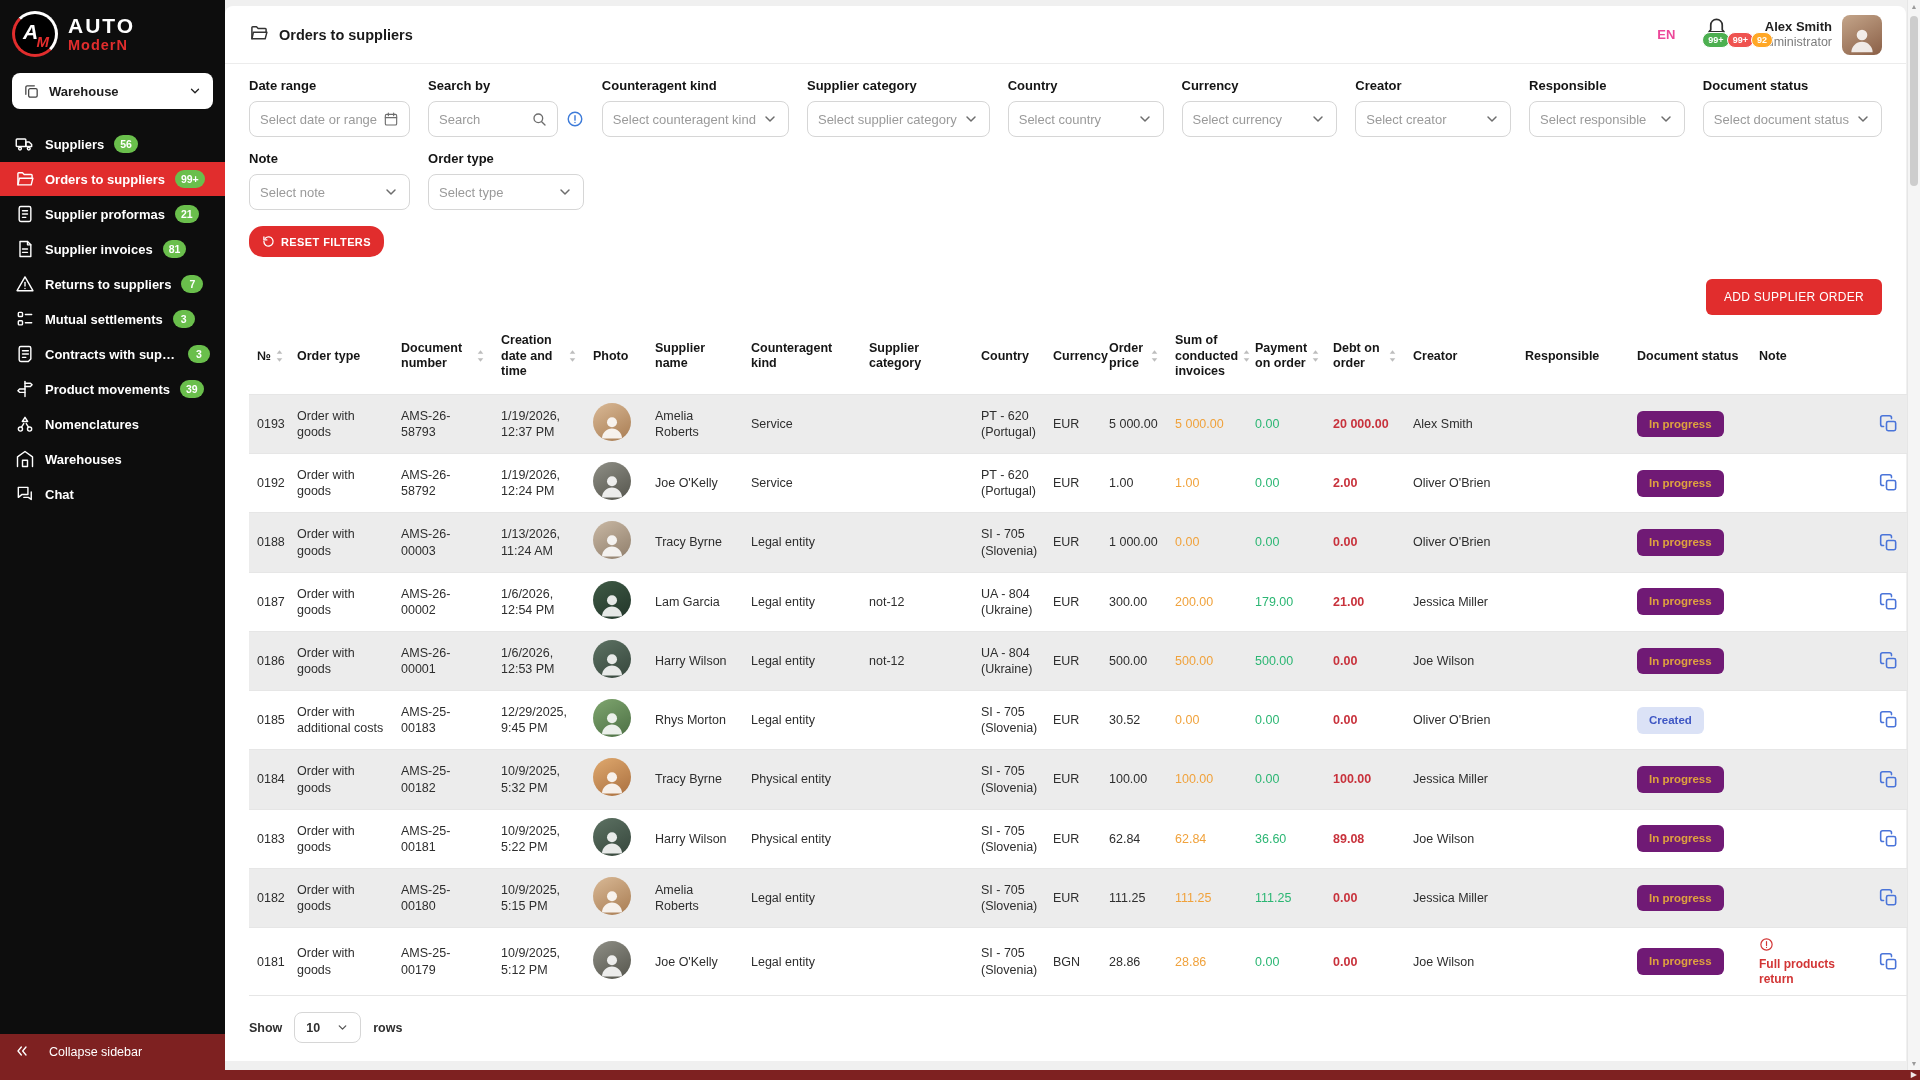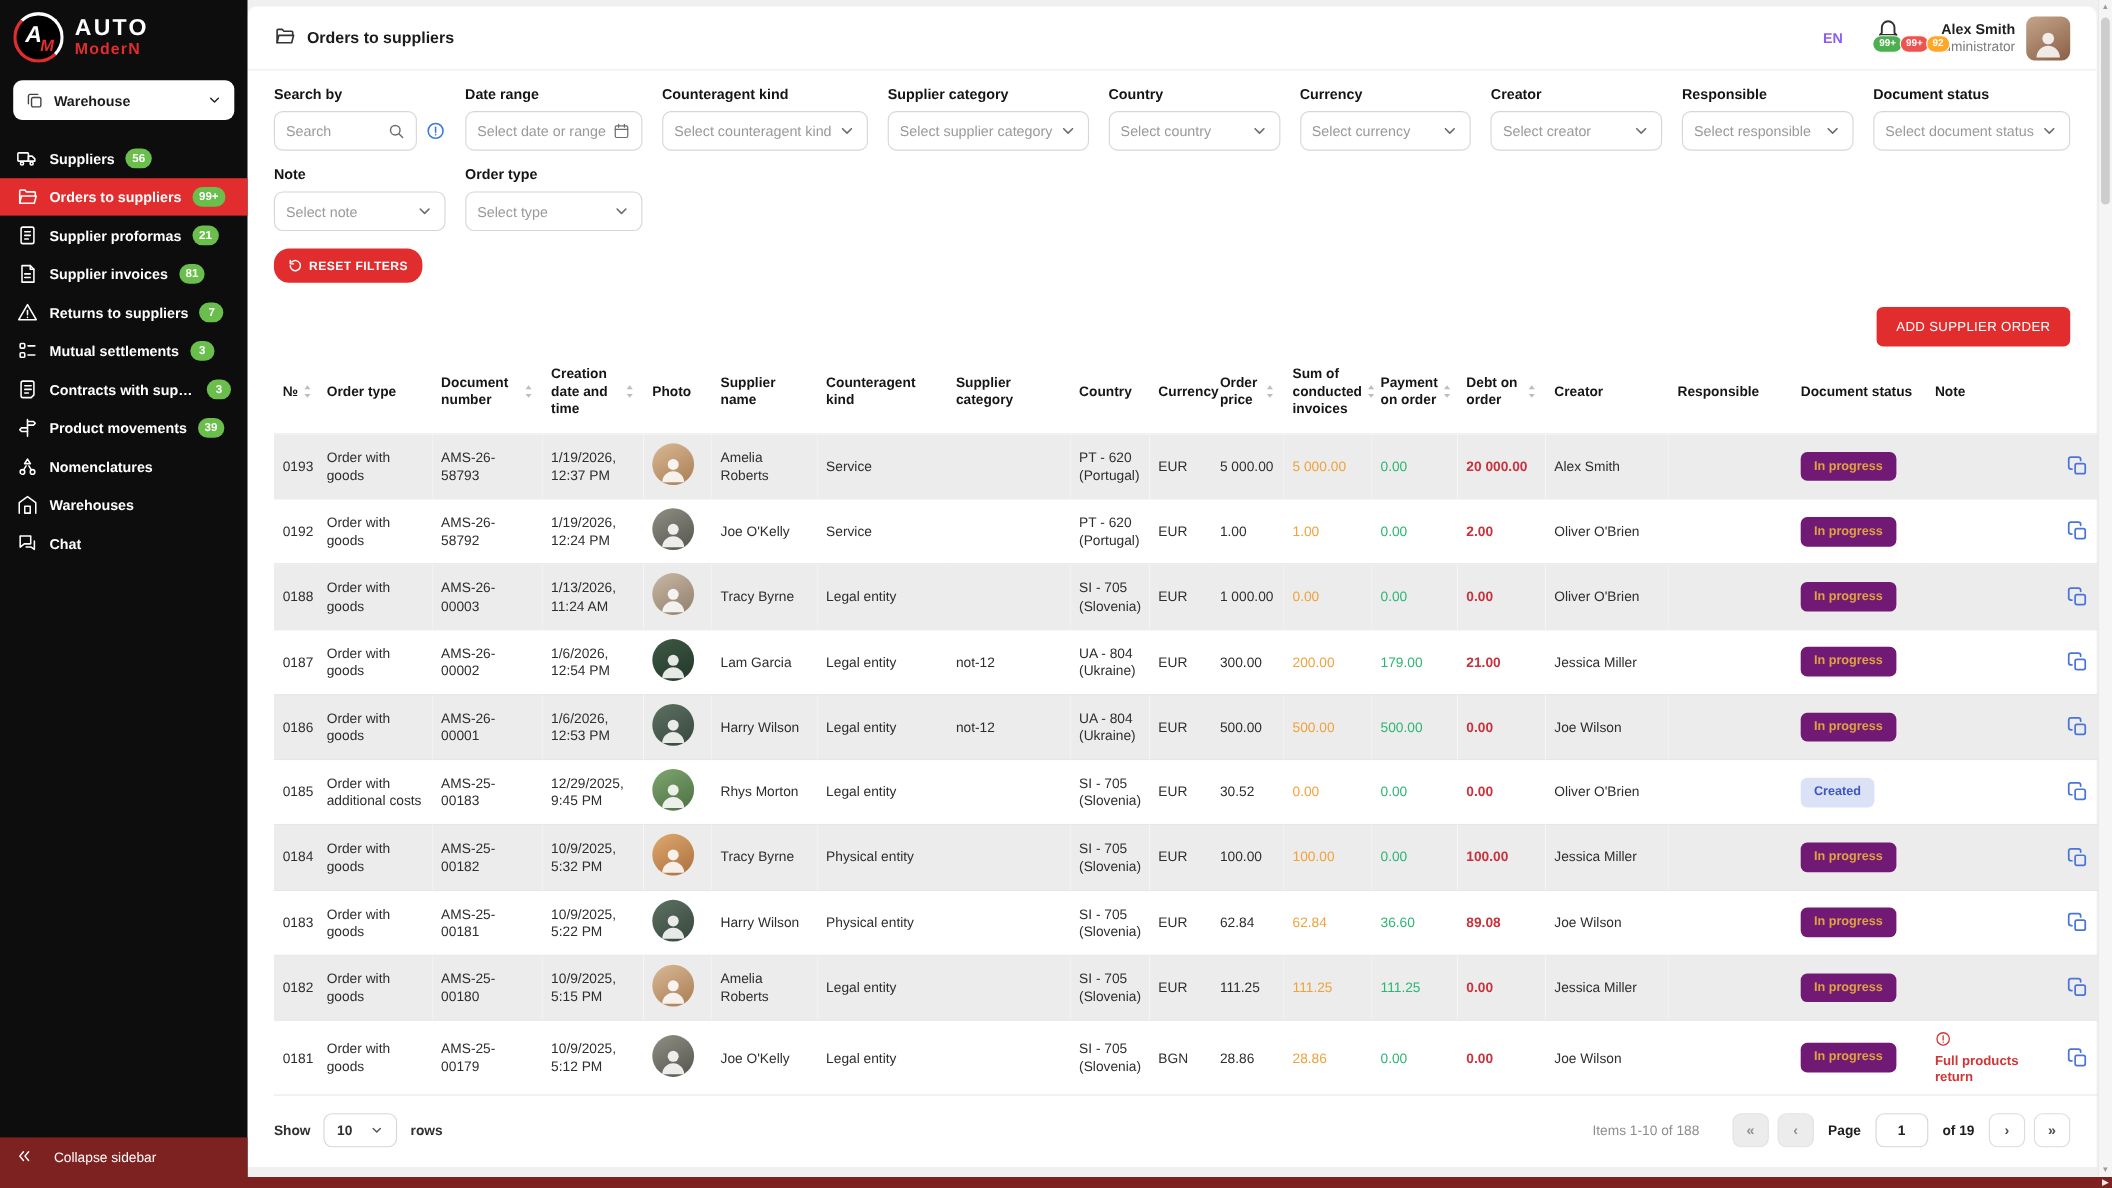--- a/index.html
+++ b/index.html
@@ -32,21 +32,21 @@
 
   
   .main { flex:1; display:flex; flex-direction:column; background:#f0f0f0; padding:6px 14px 0 0; min-width:0; }
   .content-card { background:#fff; border-radius:8px 8px 0 0; display:flex; flex-direction:column; }
   .gray-fill { flex:1; background:#f0f0f0; }
 
   .topbar { height:58px; display:flex; align-items:center; justify-content:space-between; padding:0 24px; border-bottom:1px solid #ececec; }
   .title-wrap { display:flex; align-items:center; gap:10px; font-size:14.5px; font-weight:700; color:#1b1b1b; }
   .title-wrap svg { width:20px; height:20px; color:#333; }
   .top-right { display:flex; align-items:center; gap:30px; }
-  .lang { font-size:13px; font-weight:600; color:#8b5cf6; cursor:pointer; }
+  .lang { font-size:13px; font-weight:600; color:#ec4899; cursor:pointer; }
   .bell-wrap { position:relative; cursor:pointer; padding-bottom:12px; }
   .bell-wrap > svg { width:23px; height:23px; color:#2f2f2f; }
   .bell-badges { position:absolute; top:17px; left:0; display:flex; }
   .nbadge { font-size:9px; font-weight:700; color:#fff; border-radius:9px; padding:2.5px 5px; margin-left:-3px; border:1.5px solid #fff; line-height:1; }
   .user-block { display:flex; align-items:center; gap:10px; cursor:pointer; }
   .user-meta { text-align:right; line-height:1.25; }
   .user-name { font-size:13px; font-weight:700; color:#1f1f1f; }
   .user-role { font-size:12.5px; color:#7c7c7c; }
   .user-avatar { width:40px; height:40px; border-radius:8px; background:linear-gradient(150deg,#c4a58a,#8a5f46); display:flex; align-items:flex-end; justify-content:center; overflow:hidden; }
   .user-avatar svg { width:32px; height:32px; color:rgba(255,255,255,.85); }
@@ -307,48 +307,48 @@
                   <path d="M4 22c0-4.4 3.6-8 8-8s8 3.6 8 8z"></path>
                 </svg>
               </span>
           </div>
         </div>
       </header>
 
       <section class="filters">
         <div class="filters-grid">
             <div class="ffield">
+              <div class="flabel">Date range</div>
+              <div class="fctrl">
+                <span class="fph">Select date or range</span>
+                <span class="fic">
+                  <svg viewBox="0 0 24 24" fill="none" stroke="currentColor" stroke-width="1.7" stroke-linecap="round" stroke-linejoin="round">
+                    <rect x="3.5" y="5" width="17" height="16" rx="2"></rect>
+                    <path d="M8 3v4M16 3v4M3.5 10h17"></path>
+                  </svg>
+                </span>
+              </div>
+            </div>
+            <div class="ffield">
               <div class="flabel">Search by</div>
               <div class="fctrl-row">
                 <div class="fctrl">
                   <span class="fph">Search</span>
                   <span class="fic">
                     <svg viewBox="0 0 24 24" fill="none" stroke="currentColor" stroke-width="2" stroke-linecap="round" stroke-linejoin="round">
                       <circle cx="11" cy="11" r="6.5"></circle>
                       <path d="M16 16l5 5"></path>
                     </svg>
                   </span>
                 </div>
                 <span class="finfo">
                   <svg viewBox="0 0 24 24" fill="none" stroke="currentColor" stroke-width="1.9" stroke-linecap="round" stroke-linejoin="round">
                     <circle cx="12" cy="12" r="9"></circle>
                     <path d="M12 7.5v6"></path>
                     <path d="M12 16.5v.3"></path>
-                  </svg>
-                </span>
-              </div>
-            </div>
-            <div class="ffield">
-              <div class="flabel">Date range</div>
-              <div class="fctrl">
-                <span class="fph">Select date or range</span>
-                <span class="fic">
-                  <svg viewBox="0 0 24 24" fill="none" stroke="currentColor" stroke-width="1.7" stroke-linecap="round" stroke-linejoin="round">
-                    <rect x="3.5" y="5" width="17" height="16" rx="2"></rect>
-                    <path d="M8 3v4M16 3v4M3.5 10h17"></path>
                   </svg>
                 </span>
               </div>
             </div>
             <div class="ffield">
               <div class="flabel">Counteragent kind</div>
               <div class="fctrl">
                 <span class="fph">Select counteragent kind</span>
                 <span class="fic">
                   <svg viewBox="0 0 24 24" fill="none" stroke="currentColor" stroke-width="2.2" stroke-linecap="round" stroke-linejoin="round">
@@ -976,30 +976,20 @@
         <div class="pag-left">
           <span>Show</span>
           <span class="page-size">
             <span>10</span>
             <svg viewBox="0 0 24 24" fill="none" stroke="currentColor" stroke-width="2.4" stroke-linecap="round" stroke-linejoin="round">
                 <path d="M6 9l6 6 6-6"></path>
               </svg>
           </span>
           <span>rows</span>
         </div>
-        <div class="pag-right">
-          <span class="items-info">Items 1-10 of 188</span>
-          <button class="pbtn disabled">«</button>
-          <button class="pbtn disabled">‹</button>
-          <span class="page-label">Page</span>
-          <input class="page-input" value="1" style="">
-          <span class="of-label">of 19</span>
-          <button class="pbtn">›</button>
-          <button class="pbtn">»</button>
-        </div>
       </div>
 
     </div>
     <div class="gray-fill"></div>
   </div>
 </div>
 
 <div class="vscroll">
   <span class="varrow up">▲</span>
   <span class="vthumb"></span>

